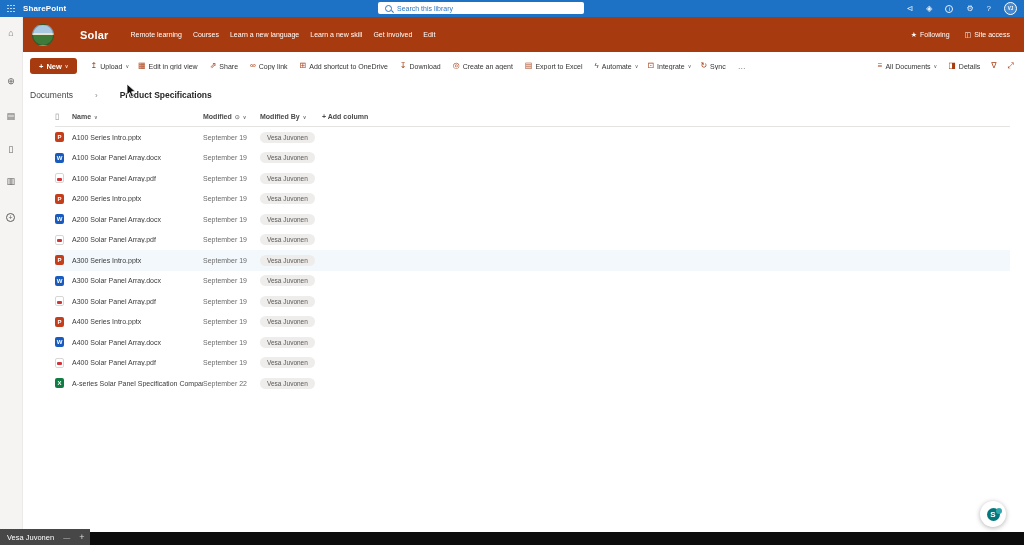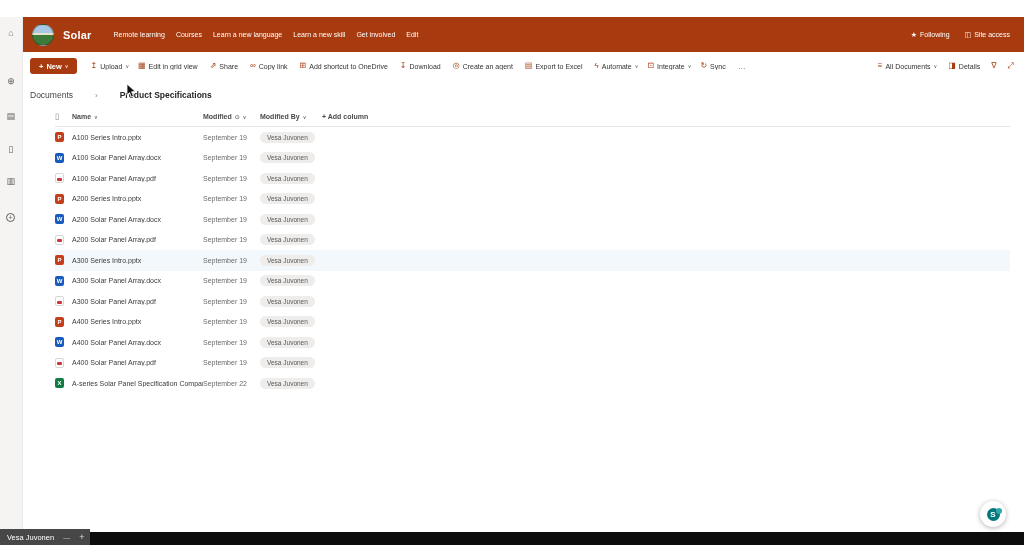--- a/index.html
+++ b/index.html
@@ -25,21 +25,21 @@
 
   
   .app-bar{position:absolute;top:17px;left:0;width:22px;bottom:13px;background:#f5f4f3;border-right:1px solid #ebeae8;z-index:10;}
   .app-ic{position:absolute;left:0;width:22px;text-align:center;color:#5f5e5c;font-size:9px;line-height:1;cursor:pointer;}
   .app-ic.create{left:6px;width:9px;height:9px;border:1px solid #5f5e5c;border-radius:50%;font-size:7px;line-height:8px;text-align:center;box-sizing:border-box;}
 
   
   .site-header{position:absolute;left:22px;right:0;top:17px;height:35px;background:#a73a0e;display:flex;align-items:center;color:#fff;z-index:5;}
   .logo{width:22px;height:22px;border-radius:50%;margin-left:10px;flex:none;border:1px solid rgba(0,0,0,.25);box-sizing:border-box;
         background:linear-gradient(to bottom,#a9c8e2 0 42%,#e8e4c9 42% 52%,#3e7a3a 52% 100%);}
-  .site-title{font-size:11px;font-weight:700;margin-left:9px;letter-spacing:.2px;cursor:pointer;}
+  .site-title{font-size:11px;font-weight:700;margin-left:26px;letter-spacing:.2px;cursor:pointer;}
   .site-nav{display:flex;gap:11px;margin-left:22px;font-size:7px;white-space:nowrap;}
   .nav-item{cursor:pointer;}
   .sh-right{margin-left:auto;margin-right:14px;display:flex;gap:15px;font-size:7px;align-items:center;white-space:nowrap;}
   .sh-action{display:flex;align-items:center;gap:3px;cursor:pointer;}
   .sh-action .g{font-size:7px;}
 
   
   .command-bar{position:absolute;left:22px;right:0;top:52px;height:28px;background:#fff;display:flex;align-items:center;z-index:5;}
   .new-btn{margin-left:8px;height:16px;padding:0 9px;background:#a73a0e;color:#fff;border:none;border-radius:3px;
            font-size:7.5px;font-weight:700;display:flex;align-items:center;gap:3px;cursor:pointer;flex:none;font-family:inherit;}
@@ -96,20 +96,38 @@
             display:flex;align-items:center;justify-content:center;position:relative;}
   .fab-logo::after{content:"";position:absolute;right:-2px;top:0;width:6px;height:6px;border-radius:50%;background:#2fa7ac;}
 
   .cursor{position:absolute;left:126px;top:84px;z-index:50;pointer-events:none;}
 </style>
 </head>
 <body>
 
 <div class="screen">
 
+  <header class="suite-bar">
+    <div class="waffle">
+        <i></i>
+      </div>
+    <span class="brand">SharePoint</span>
+    <div class="searchbox">
+      <span class="mag"></span>
+      <span class="search-ph">Search this library</span>
+    </div>
+    <div class="suite-right">
+      <span class="suite-ic">⊲</span>
+      <span class="suite-ic">◈</span>
+      <span class="circle-i">i</span>
+      <span class="suite-ic">⚙</span>
+      <span class="suite-ic">?</span>
+      <span class="avatar">VJ</span>
+    </div>
+  </header>
 
   <nav class="app-bar">
     <span class="app-ic" style="top:12px">⌂</span>
     <span class="app-ic" style="top:60px">⊕</span>
     <span class="app-ic" style="top:95px">▤</span>
     <span class="app-ic" style="top:128px">▯</span>
     <span class="app-ic" style="top:160px">▥</span>
     <span class="app-ic create" style="top:196px">+</span>
   </nav>
 

